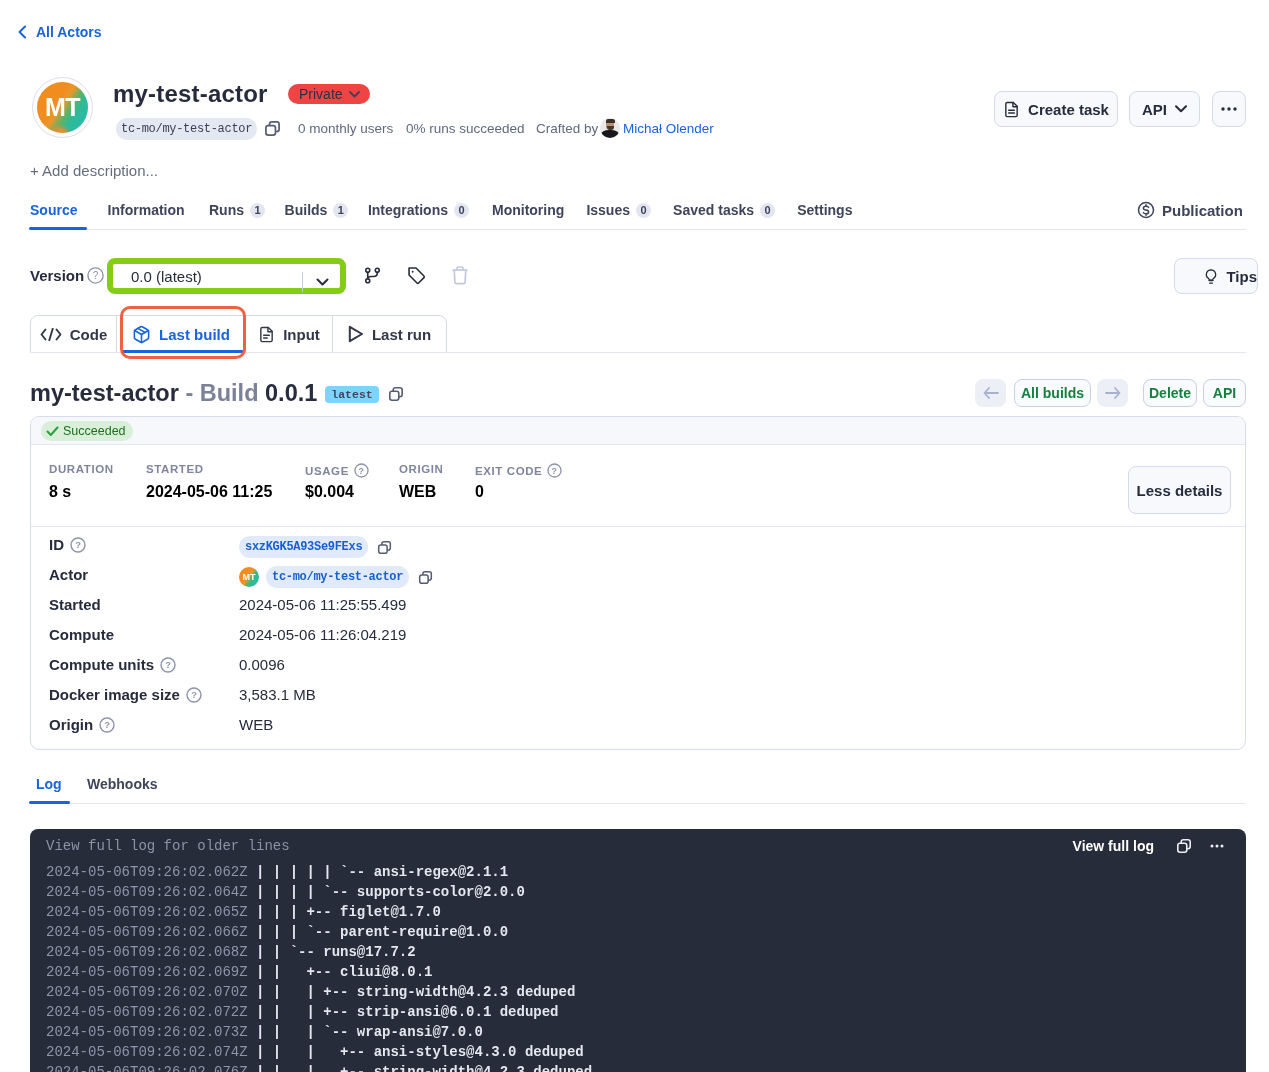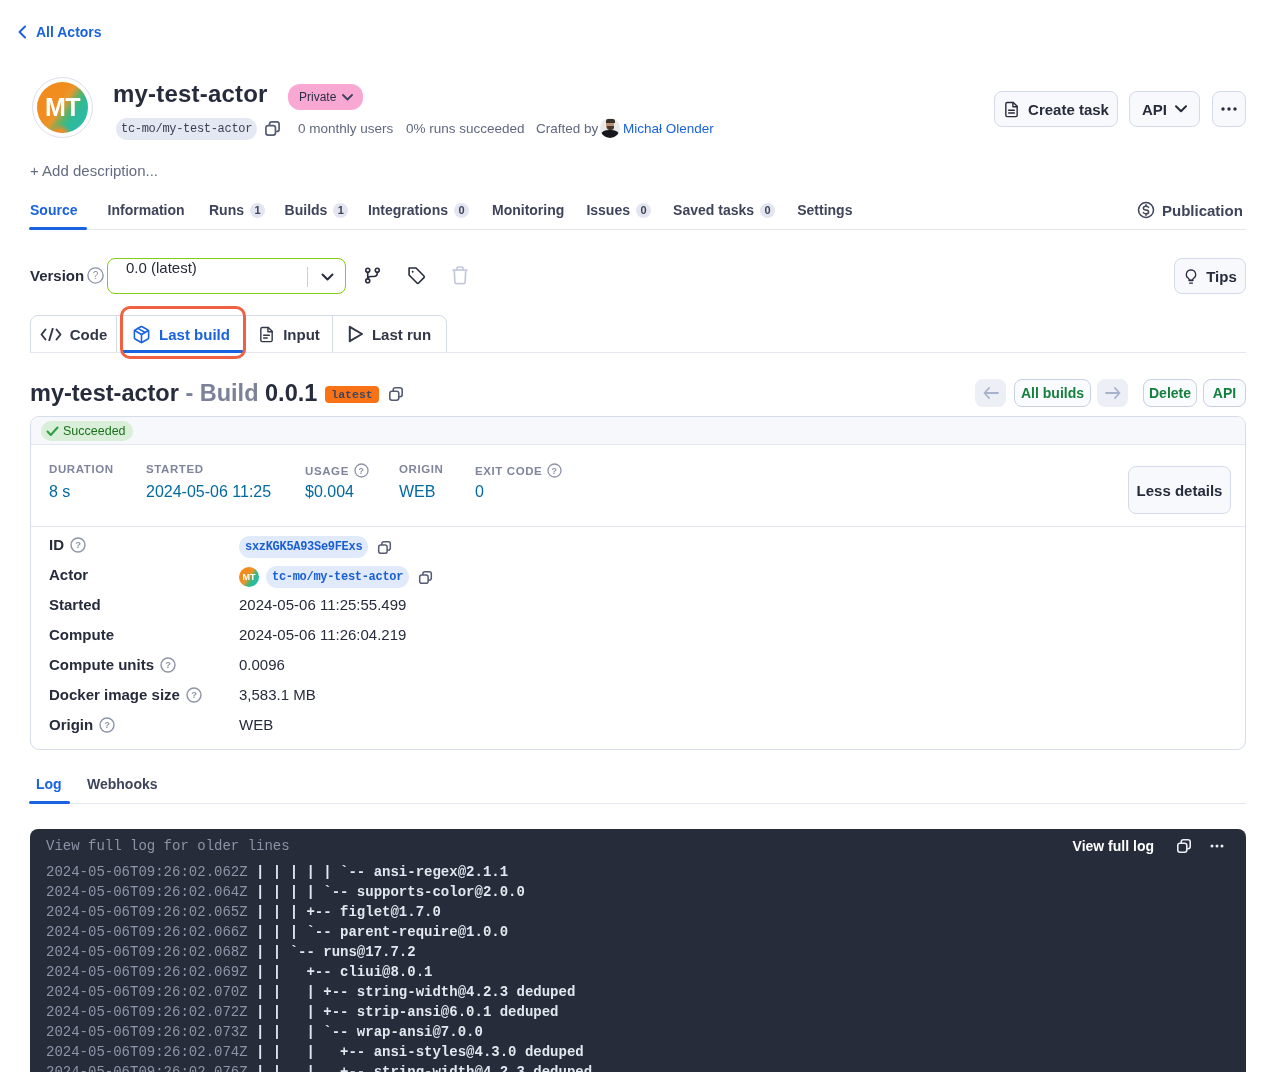--- a/index.html
+++ b/index.html
@@ -13,72 +13,72 @@
 #crumb { left:17px; top:24px; display:flex; align-items:center; gap:9px; color:#1a63e0; font-size:14px; font-weight:700; }
 
 
 #avatar { left:32px; top:77px; width:61px; height:61px; border-radius:50%; border:1px solid #dcdfeb; background:#fff; display:flex; align-items:center; justify-content:center; }
 #avatar .inner { width:51px; height:51px; border-radius:50%;
   background:
     radial-gradient(circle 16px at 44% 106%, #ef8d28 0%, #ef8d28 35%, rgba(239,141,40,0) 78%),
     linear-gradient(124deg, #f18c1f 37%, #e9972c 48%, #5ab468 60%, #2fb996 70%, #2cbaa2 79%);
   display:flex; align-items:center; justify-content:center; color:#fff; font-weight:700; font-size:25px; letter-spacing:-0.5px; }
 #title { left:113px; top:80px; font-size:24px; font-weight:700; color:#272c3d; letter-spacing:0.2px; }
-#privpill { left:288px; top:84px; height:26px; padding:0 10px 0 11px; border-radius:12px; background:#f9a8d4; display:flex; align-items:center; gap:6px; font-size:12px; font-weight:400; color:#2b3044; }
+#privpill { left:288px; top:84px; height:20px; padding:0 10px 0 11px; border-radius:12px; background:#ef4444; display:flex; align-items:center; gap:6px; font-size:14px; font-weight:400; color:#2b3044; }
 .r2 { position:absolute; font-size:13.5px; color:#60687f; top:121px; }
 .idpill { background:#e4e8f3; border-radius:11px; height:22px; padding:0 5px; display:flex; align-items:center; font-family:"Liberation Mono", monospace; font-size:12px; letter-spacing:-0.3px; color:#3a4054; }
 #adddesc { left:30px; top:162px; font-size:15px; color:#656c82; }
 
 
 #tabnav { left:30px; top:199px; width:900px; height:22px; font-size:14px; font-weight:600; color:#3e445a; }
 #tabnav .t { position:absolute; top:0; display:flex; align-items:center; gap:6px; height:22px; }
 #tabnav .count { background:#e3e6f0; color:#3e445a; font-size:11px; font-weight:600; min-width:15px; height:15px; border-radius:8px; display:flex; align-items:center; justify-content:center; padding:0 2px; }
 #navline { left:30px; top:229px; width:1216px; height:1px; background:#e4e7f0; }
 #srcline { left:29px; top:227px; width:58px; height:3px; background:#1a63e0; border-radius:2px; z-index:2;}
 #pubitem { left:1137px; top:201px; display:flex; align-items:center; gap:7px; font-size:15px; font-weight:600; color:#3e445a; }
 
 
 #verlabel { left:30px; top:267px; font-size:15px; font-weight:700; color:#272c3d; }
 #verhelp { left:87px; top:267px; }
-#versel { left:107px; top:258px; width:239px; height:36px; border:1px solid #84cc16; border-radius:8px; background:#fff; display:flex; align-items:flex-start; font-size:15px; color:#272c3d; }
+#versel { left:107px; top:258px; width:239px; height:36px; border:6px solid #84cc16; border-radius:8px; background:#fff; display:flex; align-items:center; font-size:15px; color:#272c3d; }
 #versel .txt { padding-left:18px; }
 #versel .sep { position:absolute; right:37px; top:8px; width:1px; height:20px; background:#c6cdde; }
 #versel .chev { position:absolute; right:11px; top:14px; }
 .iconbtn { display:flex; align-items:center; justify-content:center; }
 #icbranch { left:363px; top:266px; }
 #ictag { left:407px; top:266px; }
 #ictrash { left:451px; top:266px; }
-#tipsbtn { left:1174px; top:258px; width:72px; height:36px; border:1px solid #d4daea; border-radius:8px; background:#f8f9fc; display:flex; align-items:center; justify-content:center; gap:7px; font-size:15px; font-weight:700; color:#272c3d; }
+#tipsbtn { left:1174px; top:258px; width:84px; height:36px; border:1px solid #d4daea; border-radius:8px; background:#f8f9fc; display:flex; align-items:center; justify-content:flex-end; gap:7px; font-size:15px; font-weight:700; color:#272c3d; }
 
 
 #tabbar { left:30px; top:315px; height:38px; display:flex; border:1px solid #d6dbe8; border-radius:8px 8px 0 0; background:#fff; }
 #tabbar .bt { display:flex; align-items:center; justify-content:center; gap:8px; font-size:15px; font-weight:700; color:#323749; border-right:1px solid #d6dbe8; }
 #tabbar .bt:last-child { border-right:none; }
 #bline { left:31px; top:350px; width:214px; height:3px; background:#1a63e0; z-index:3; }
 #bline2 { left:30px; top:352px; width:1216px; height:1px; background:#e4e7f0; }
 #orange { left:120px; top:306px; width:126px; height:53px; border:3.5px solid #ef6142; border-radius:10px; z-index:4; background:transparent; }
 
 
 #bheading { left:30px; top:380px; font-size:23.5px; font-weight:700; color:#272c3d; display:flex; align-items:center; }
 #bheading .gray { color:#7b8298; }
-#latestbadge { background:#f97316; color:#40465c; font-family:"Liberation Mono", monospace; font-size:11.5px; font-weight:700; border-radius:4px; height:17px; padding:0 6px; display:flex; align-items:center; margin-left:8px; position:relative; top:1px; }
+#latestbadge { background:#7dd3fc; color:#40465c; font-family:"Liberation Mono", monospace; font-size:11.5px; font-weight:700; border-radius:4px; height:17px; padding:0 6px; display:flex; align-items:center; margin-left:8px; position:relative; top:1px; }
 .sbtn { position:absolute; height:28px; border:1px solid #c9d0e4; border-radius:8px; background:#fafbfe; display:flex; align-items:center; justify-content:center; font-size:14px; font-weight:700; color:#15803d; }
 .gbtn { position:absolute; height:28px; border-radius:8px; background:#eceff6; display:flex; align-items:center; justify-content:center; }
 
 
 #createtask { left:994px; top:91px; width:124px; height:36px; border:1px solid #d4daea; border-radius:8px; background:#f8f9fc; display:flex; align-items:center; justify-content:center; gap:8px; font-size:15px; font-weight:700; color:#272c3d; }
 #apibtn { left:1129px; top:91px; width:71px; height:36px; border:1px solid #d4daea; border-radius:8px; background:#f8f9fc; display:flex; align-items:center; justify-content:center; gap:8px; font-size:15px; font-weight:700; color:#272c3d; }
 #dotsbtn { left:1212px; top:91px; width:34px; height:36px; border:1px solid #d4daea; border-radius:8px; background:#f8f9fc; display:flex; align-items:center; justify-content:center; font-size:15px; font-weight:700; color:#272c3d; letter-spacing:1px; }
 
 
 #card { left:30px; top:416px; width:1216px; height:334px; border:1px solid #d7dcea; border-radius:9px; background:#fff; }
 #cardhead { position:absolute; left:0; top:0; width:100%; height:28px; background:#f7f8fb; border-bottom:1px solid #e4e7f0; border-radius:8px 8px 0 0; }
 #succpill { position:absolute; left:10px; top:4px; height:20px; background:#d9efd9; border-radius:10px; display:flex; align-items:center; gap:4px; padding:0 7px 0 5px; font-size:12.5px; color:#1c701c; font-weight:400; }
 .statlabel { position:absolute; font-size:11.5px; font-weight:700; color:#7e859c; letter-spacing:0.6px; display:flex; align-items:center; gap:5px; }
-.statval { position:absolute; font-size:16px; font-weight:400; color:#0369a1; }
+.statval { position:absolute; font-size:16px; font-weight:700; color:#000000; }
 #lessbtn { position:absolute; left:1097px; top:49px; width:103px; height:48px; border:1px solid #d4daea; border-radius:8px; background:#f8f9fc; display:flex; align-items:center; justify-content:center; font-size:15px; font-weight:700; color:#272c3d; }
 #statsep { position:absolute; left:0; top:109px; width:100%; height:1px; background:#e4e7f0; }
 .drow { position:absolute; left:18px; font-size:15px; color:#272c3d; display:flex; align-items:center; gap:6px; font-weight:700; }
 .dval { position:absolute; left:208px; font-size:15px; color:#272c3d; font-weight:400; display:flex; align-items:center; }
 .bluepill { background:#e1eafb; border-radius:11px; height:22px; padding:0 6px; display:flex; align-items:center; font-family:"Liberation Mono", monospace; font-size:12px; letter-spacing:-0.3px; font-weight:700; color:#1a5fd0; }
 
 
 #logtab { left:36px; top:776px; font-size:14px; font-weight:600; color:#1a63e0; }
 #whtab { left:87px; top:776px; font-size:14px; font-weight:600; color:#3e445a; }
 #logline { left:29px; top:801px; width:41px; height:3px; background:#1a63e0; border-radius:2px; z-index:2; }

